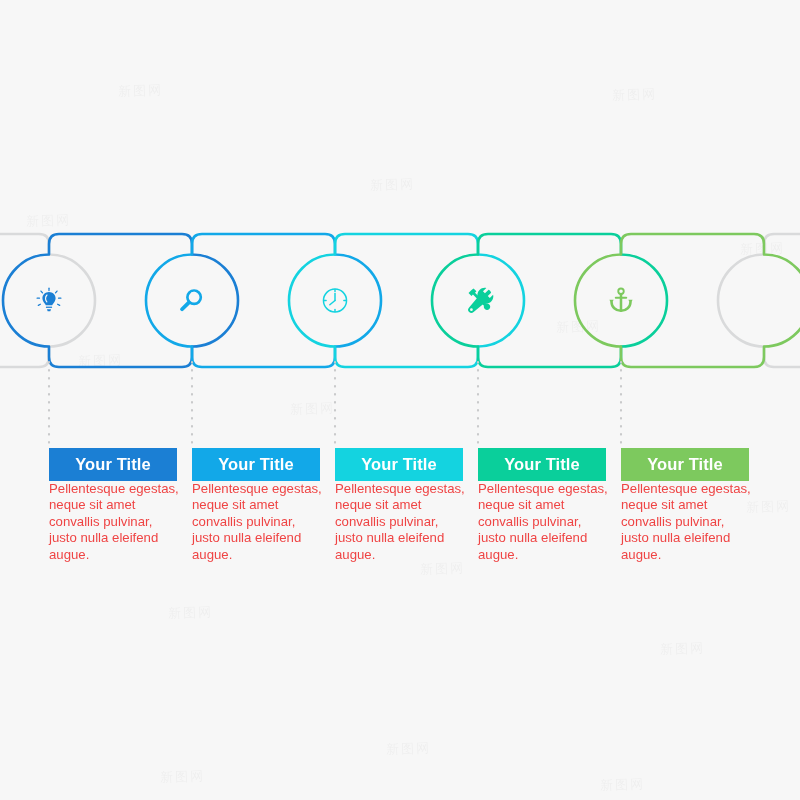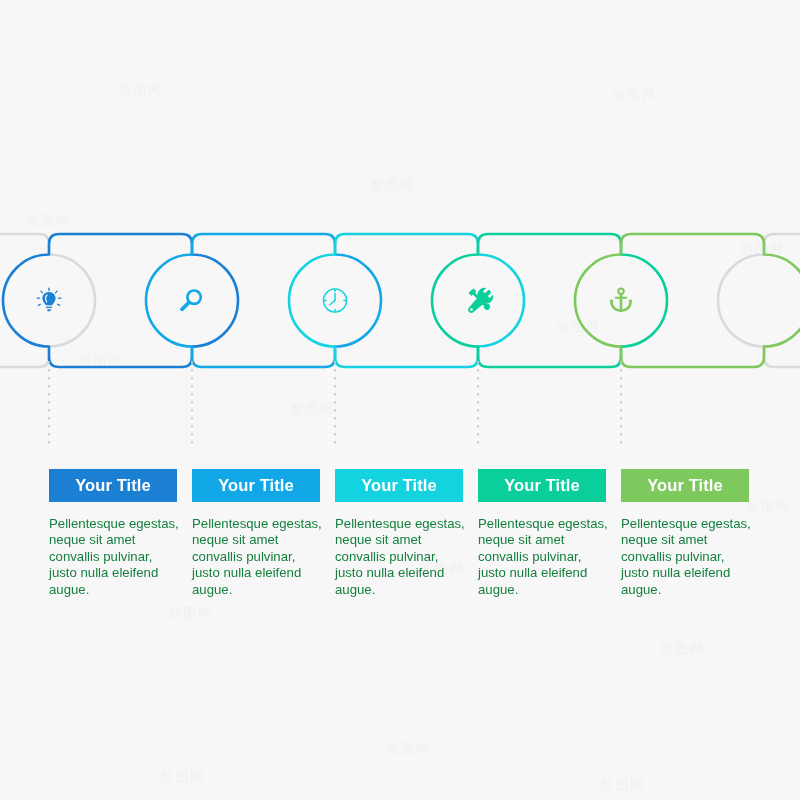--- a/index.html
+++ b/index.html
@@ -30,43 +30,42 @@
   .connectors-svg {
     position: absolute;
     left: 0;
     top: 360px;
     width: 800px;
     height: 95px;
   }
   .cards-layer {
     position: absolute;
     left: 0;
-    top: 469px;
+    top: 448px;
     width: 800px;
     height: 140px;
   }
   .card {
     position: absolute;
     top: 0;
     width: 128px;
   }
   .card-title {
     height: 33px;
     line-height: 33px;
     text-align: center;
     color: #ffffff;
     font-size: 16.5px;
     font-weight: bold;
     letter-spacing: 0.1px;
   }
   .card-body {
-    margin-top: 14px;
     font-size: 13.2px;
     line-height: 16.4px;
-    color: #15803d;
+    color: #ef4444;
     width: 134px;
   }
   .watermark {
     position: absolute;
     color: rgba(0,0,0,0.035);
     font-size: 13px;
     font-family: "DejaVu Sans", sans-serif;
     white-space: nowrap;
     pointer-events: none;
     transform: rotate(-2deg);

